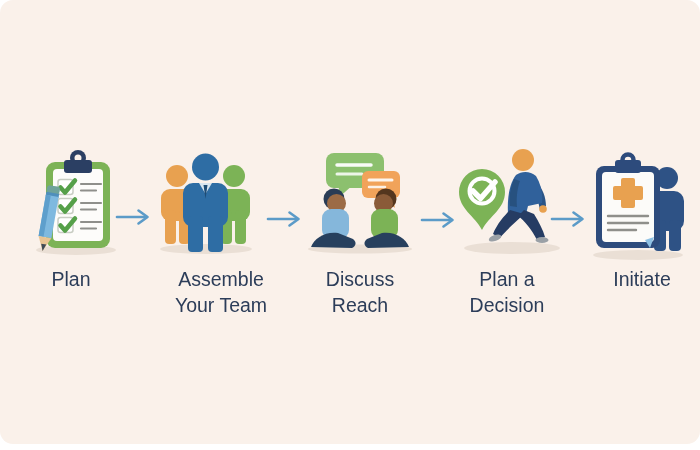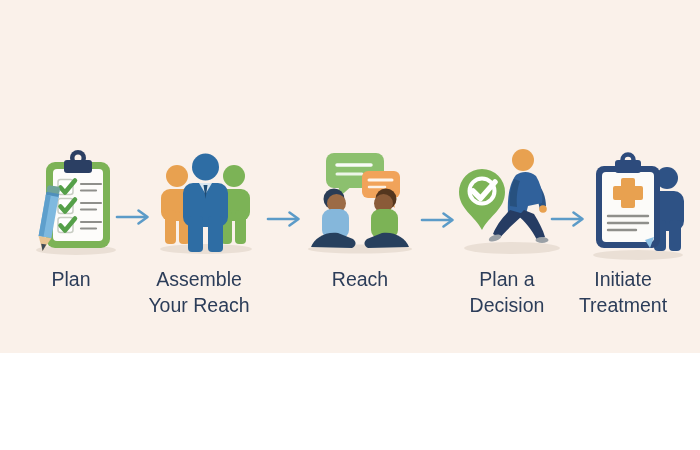--- a/index.html
+++ b/index.html
@@ -1,19 +1,20 @@
 <!DOCTYPE html>
 <html style="--background: #FAF1EA; --text: #2C3D59; --arrow: #5B9BC8; --green: #7CB356; --check_green: #55A049; --orange: #E8A150; --navy: #2E6DA4; --dark_navy: #2B3F63; --board_navy: #2D4B7C; --steel_navy: #2E5285; --light_blue: #85B7DB; --bubble_green: #8CC06E; --bubble_orange: #F1A35A; --shadow: #EADFD5;"><head>
 <meta charset="utf-8">
 <style>
   html,body{margin:0;padding:0;}
   body{font-family:"Liberation Sans","DejaVu Sans",sans-serif;}
   #canvas{
-    position:relative;width:700px;height:353px;overflow:hidden;
+    position:relative;width:700px;height:444px;overflow:hidden;
     background:var(--background,#FAF1EA);
+    border-radius:13px;
   }
   .step-icon{position:absolute;}
   .step-label{
     position:absolute;transform:translateX(-50%);
     text-align:center;color:var(--text,#2C3D59);
     font-size:19.5px;line-height:26px;font-weight:400;
     white-space:nowrap;
   }
   .step-label span{display:block;}
   .arrow{position:absolute;width:40px;height:18px;}
@@ -84,23 +85,23 @@
     </g>
     <g fill="var(--navy)">
       <circle cx="52.5" cy="15" r="13.5"></circle>
       <rect x="30" y="31" width="45" height="44" rx="10"></rect>
       <rect x="35" y="64" width="15" height="36" rx="4"></rect>
       <rect x="55" y="64" width="15" height="36" rx="4"></rect>
     </g>
     <polygon points="46,31 59,31 52.5,42" fill="#D8E5EF"></polygon>
     <polygon points="50.5,33 54.5,33 52.5,47" fill="#1E4C75"></polygon>
   </svg>
-  <div class="step-label" style="left:199px;top:266px">
+  <div class="step-label" style="left:221px;top:266px">
     <span>Assemble</span>
-    <span>Your Reach</span>
+    <span>Your Team</span>
   </div>
 
   <svg class="arrow" style="left:265px;top:210px" viewBox="0 0 40 18">
     <line x1="3" y1="9" x2="31" y2="9" stroke="var(--arrow)" stroke-width="2.6" stroke-linecap="round"></line>
     <path d="M24.5,2.5 L33.5,9 L24.5,15.5" fill="none" stroke="var(--arrow)" stroke-width="2.6" stroke-linecap="round" stroke-linejoin="round"></path>
   </svg>
 
   <svg class="step-icon" style="left:296px;top:150px" width="128" height="104" viewBox="0 0 128 104">
     <ellipse cx="64" cy="99" rx="52" ry="4.5" fill="var(--shadow)"></ellipse>
 
@@ -125,20 +126,21 @@
     </g>
 
     <g>
       <circle cx="90" cy="49" r="10.5" fill="#54361E"></circle>
       <circle cx="87.5" cy="53.5" r="9.5" fill="#8A5B38"></circle>
       <rect x="75" y="59" width="27" height="30" rx="9" fill="var(--green)"></rect>
       <path d="M113,97 C110,88 98,81 86,83 L71,89 C67,92 68,96 72,98 Z" fill="#27405E"></path>
     </g>
   </svg>
   <div class="step-label" style="left:360px;top:266px">
+    <span>Discuss</span>
     <span>Reach</span>
   </div>
 
   <svg class="arrow" style="left:419px;top:211px" viewBox="0 0 40 18">
     <line x1="3" y1="9" x2="31" y2="9" stroke="var(--arrow)" stroke-width="2.6" stroke-linecap="round"></line>
     <path d="M24.5,2.5 L33.5,9 L24.5,15.5" fill="none" stroke="var(--arrow)" stroke-width="2.6" stroke-linecap="round" stroke-linejoin="round"></path>
   </svg>
 
   <svg class="step-icon" style="left:450px;top:146px" width="118" height="112" viewBox="0 0 118 112">
     <ellipse cx="62" cy="102" rx="48" ry="6" fill="var(--shadow)"></ellipse>
@@ -185,18 +187,17 @@
       <rect x="14" y="28" width="52" height="70" rx="4" fill="#FCFBF9"></rect>
       <rect x="27" y="16" width="26" height="13" rx="3" fill="var(--board_navy)"></rect>
       <rect x="33" y="34" width="14" height="30" rx="2" fill="var(--orange)"></rect>
       <rect x="25" y="42" width="30" height="14" rx="2" fill="var(--orange)"></rect>
       <line x1="20" y1="72" x2="60" y2="72" stroke="#8F8F8B" stroke-width="2.4" stroke-linecap="round"></line>
       <line x1="20" y1="79" x2="60" y2="79" stroke="#8F8F8B" stroke-width="2.4" stroke-linecap="round"></line>
       <line x1="20" y1="86" x2="48" y2="86" stroke="#8F8F8B" stroke-width="2.4" stroke-linecap="round"></line>
       <polygon points="57,96 66,93 62,104" fill="#8FC1E4"></polygon>
     </g>
   </svg>
-  <div class="step-label" style="left:623px;top:266px">
+  <div class="step-label" style="left:642px;top:266px">
     <span>Initiate</span>
-    <span>Treatment</span>
   </div>
 
 </div>
 
 </body></html>

